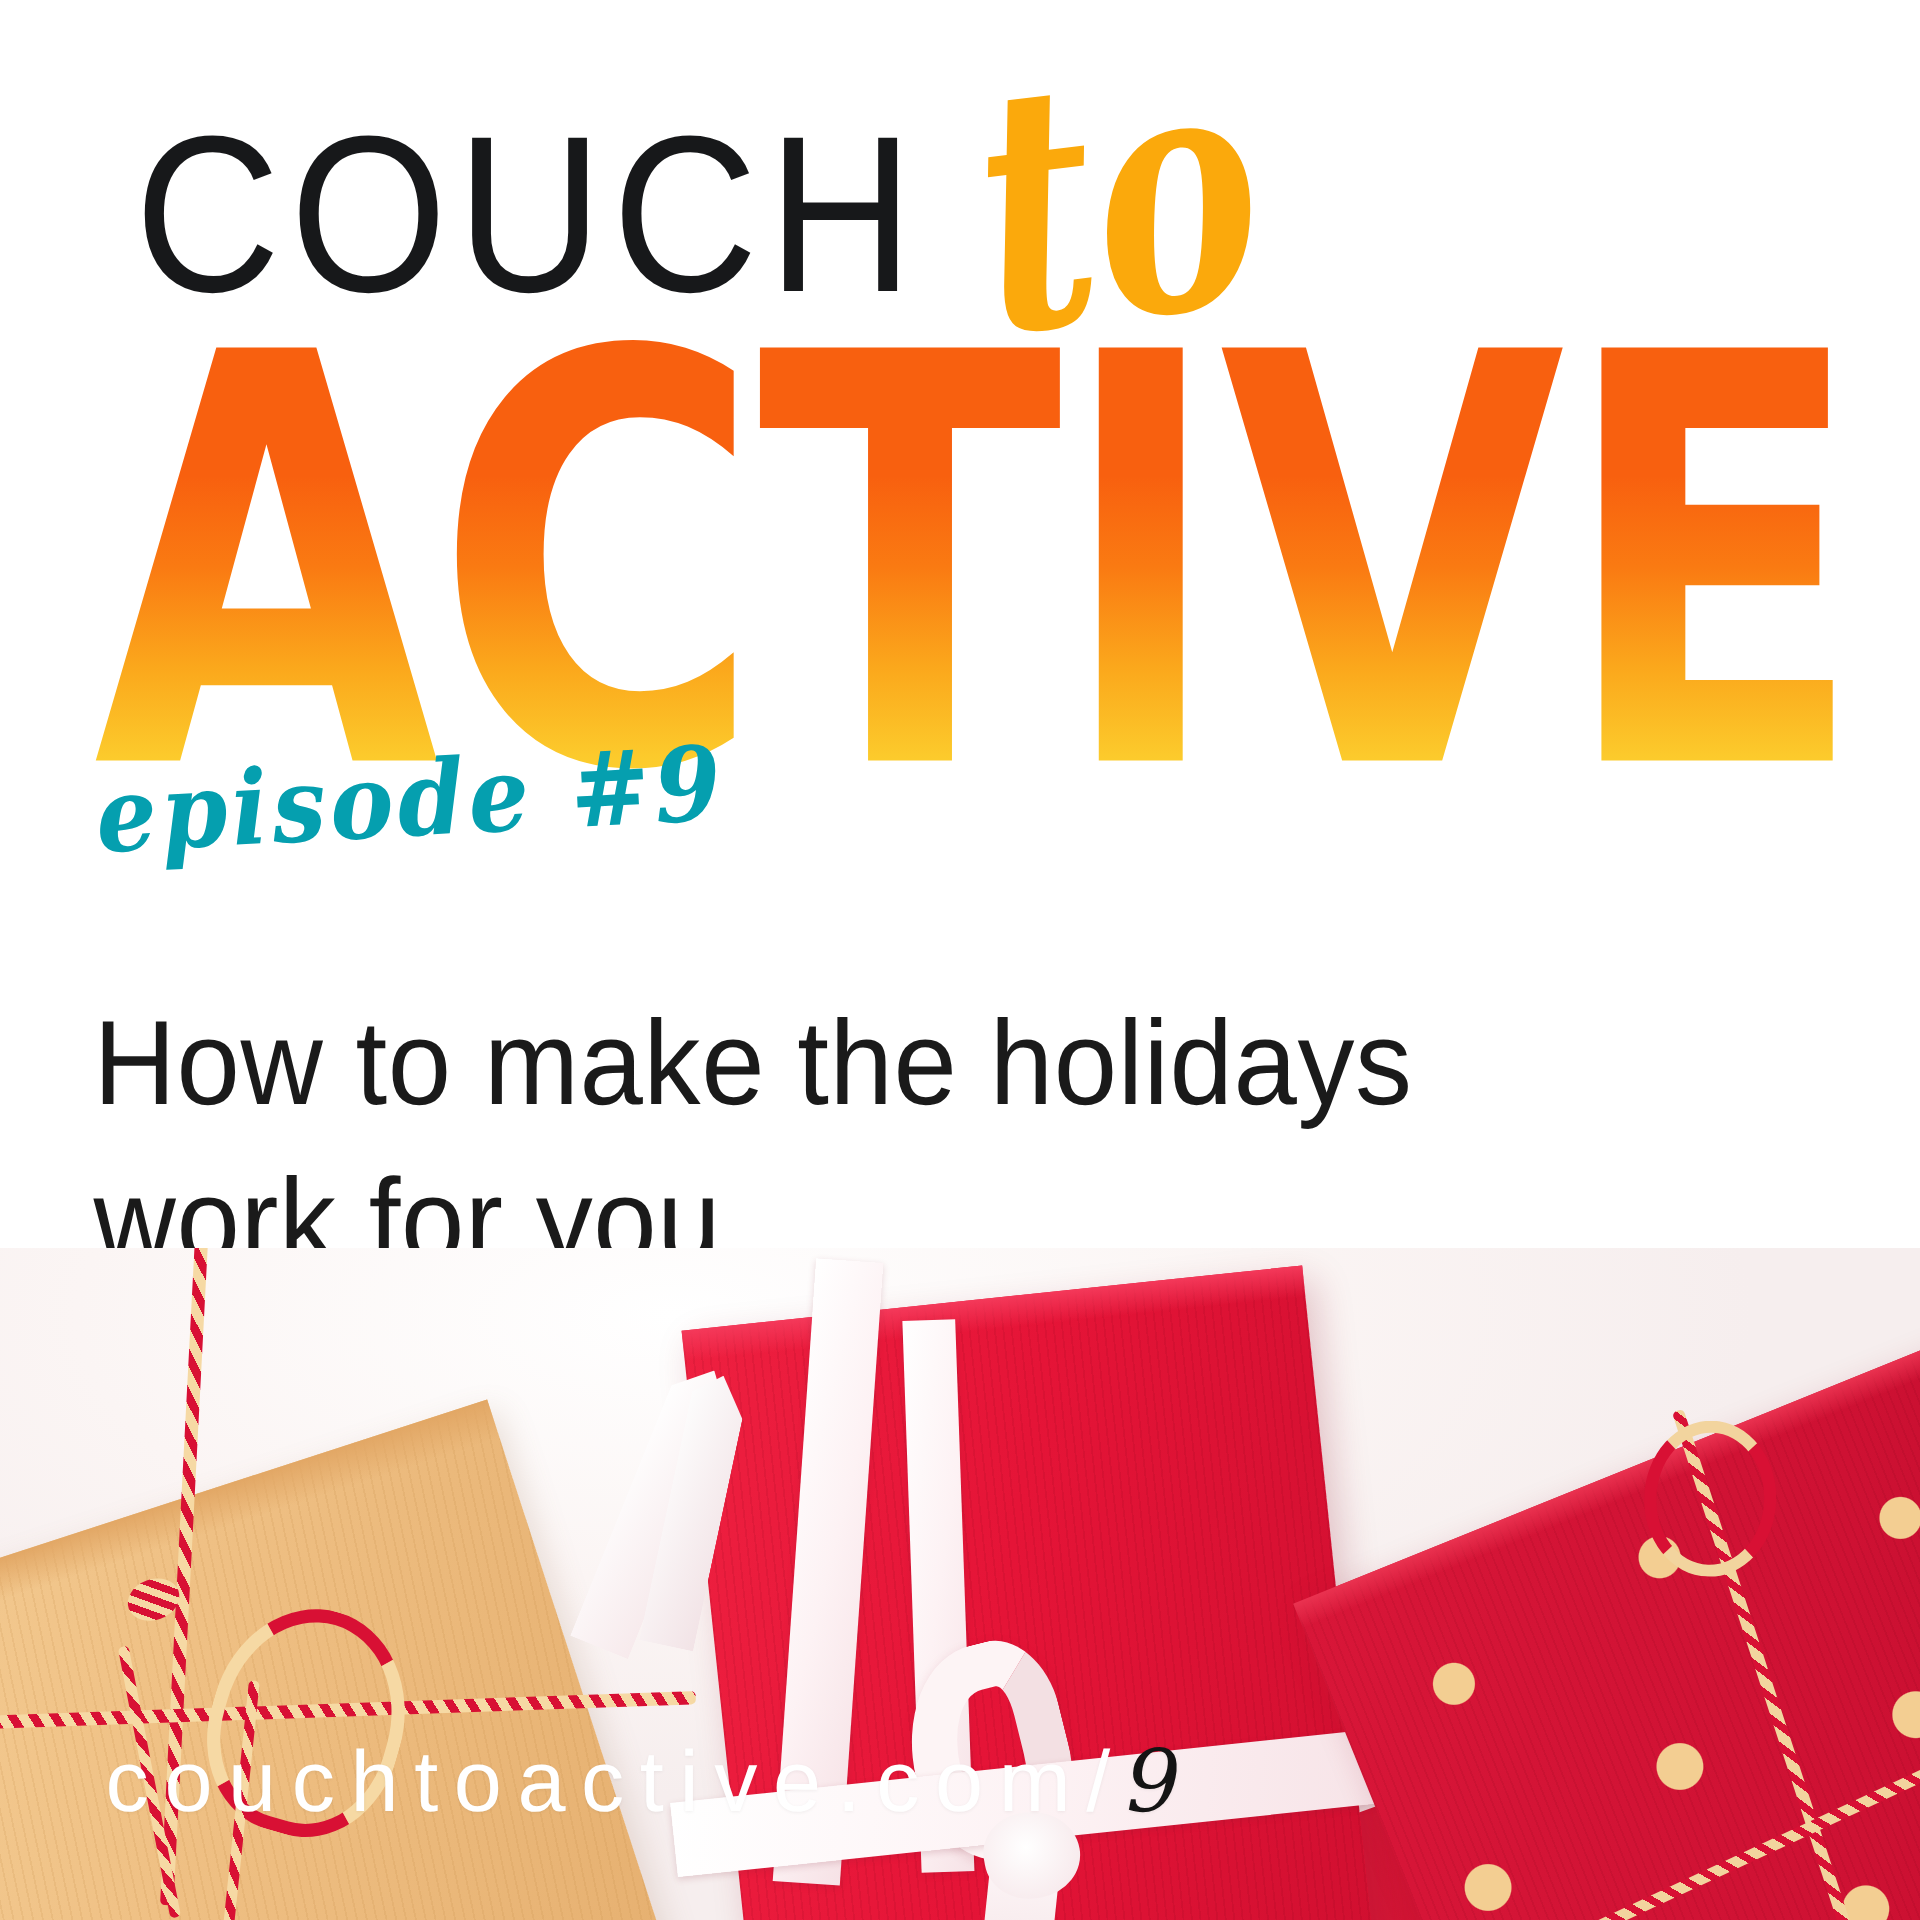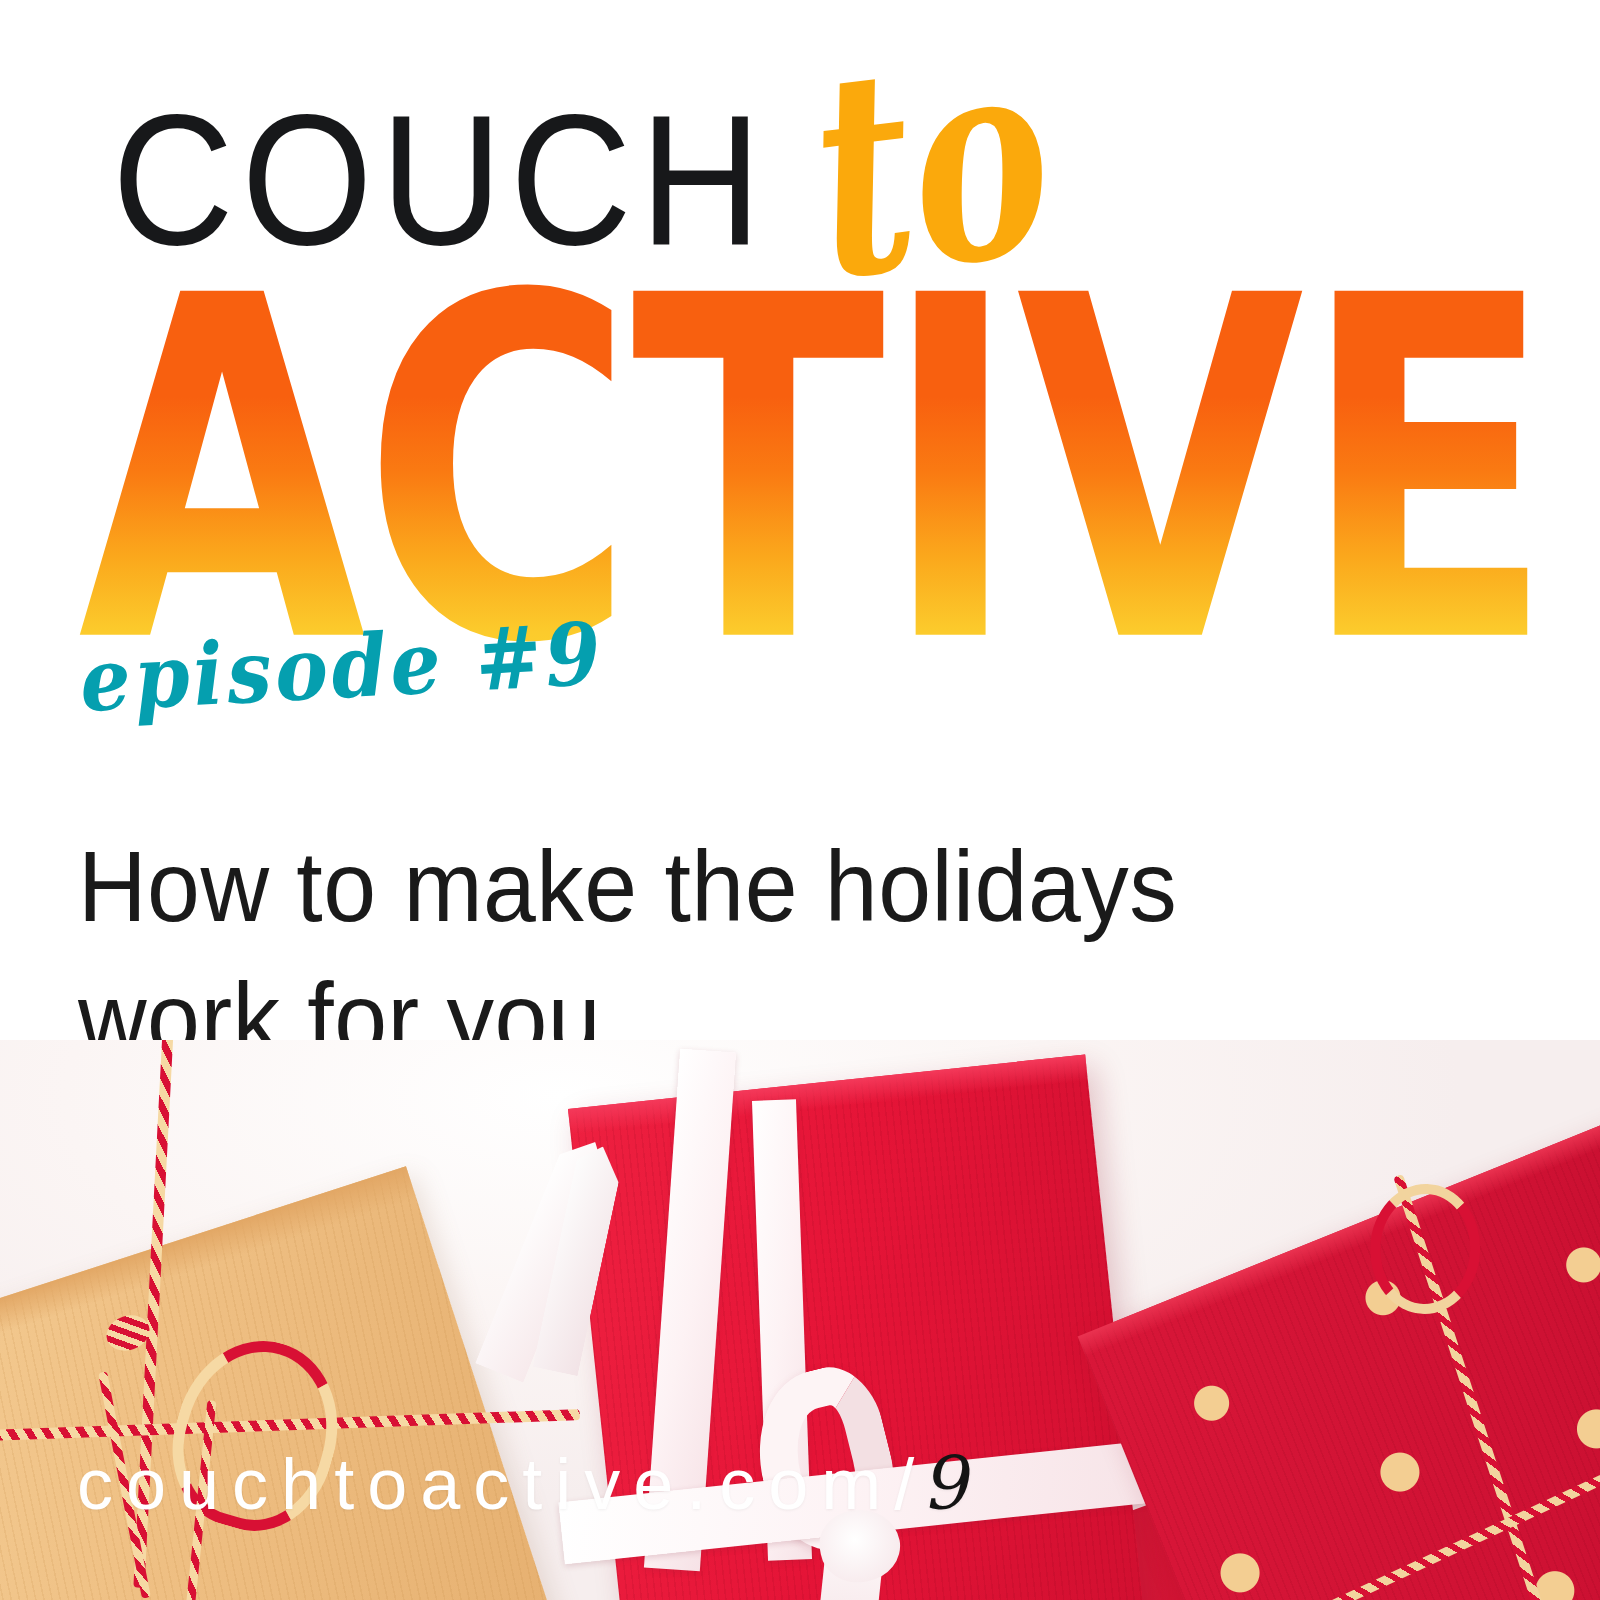--- a/index.html
+++ b/index.html
@@ -262,21 +262,21 @@
     position:absolute;
     left:1090px; top:470px;
     width:140px; height:300px;
     background:linear-gradient(100deg,#E22040,#C90E2E);
     transform:rotate(-20deg);
   }
 
   
   .url {
     position:absolute;
-    left:77px; top:1448px;
+    left:88px; top:1448px;
     font-family:"Liberation Sans", sans-serif;
     font-weight:300;
     font-size:72px;
     letter-spacing:13px;
     color:#ffffff;
     line-height:1;
     white-space:nowrap;
     z-index:30;
     text-shadow:0 1px 3px rgba(0,0,0,0.06);
   }

